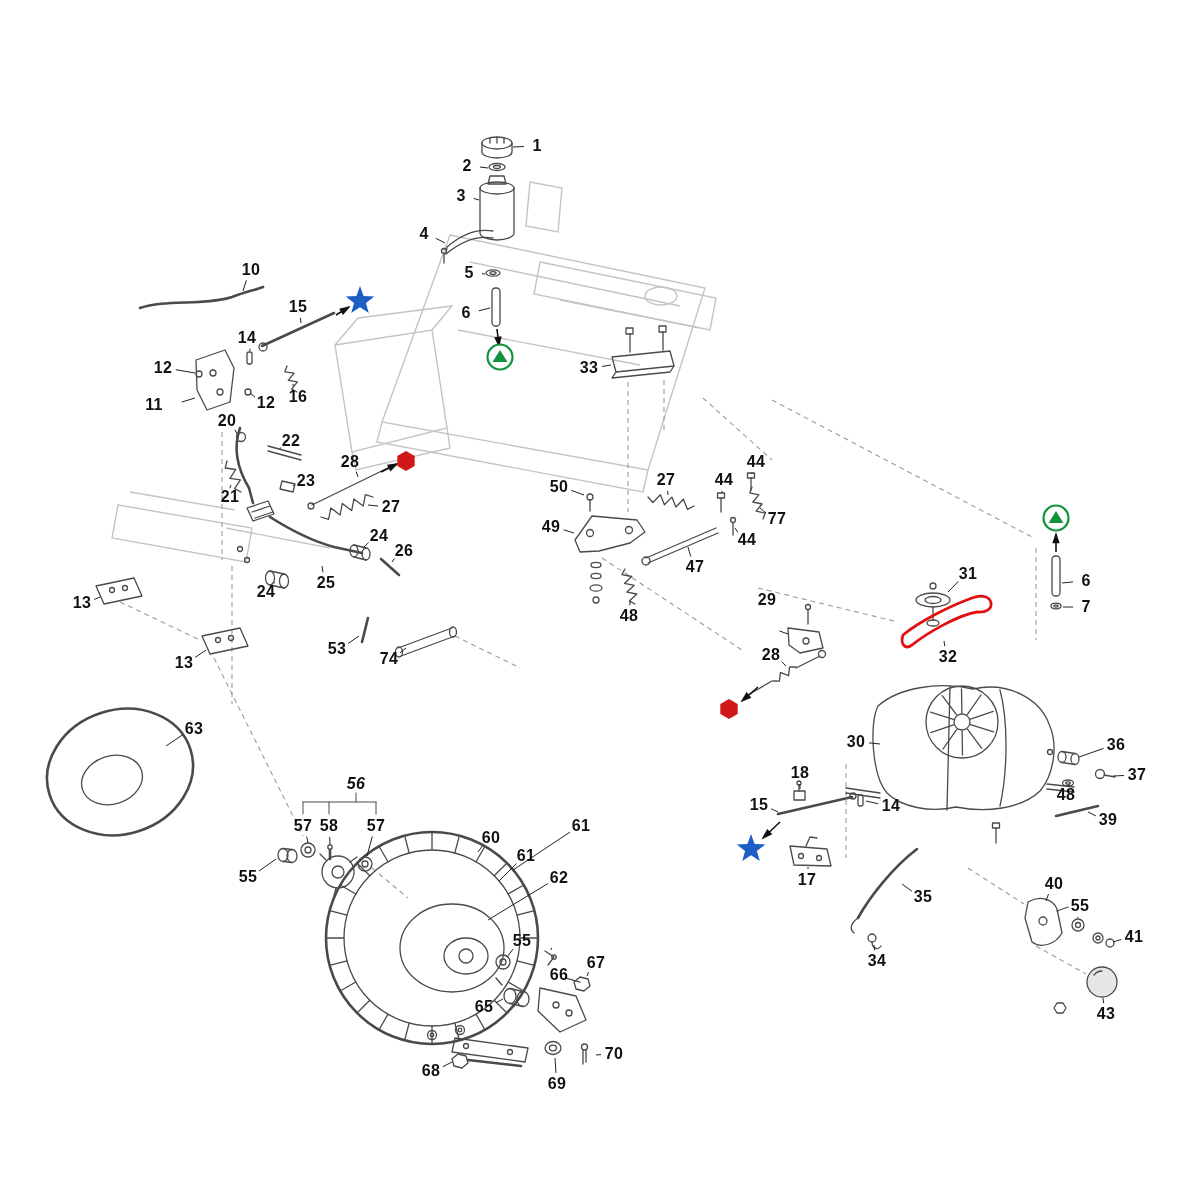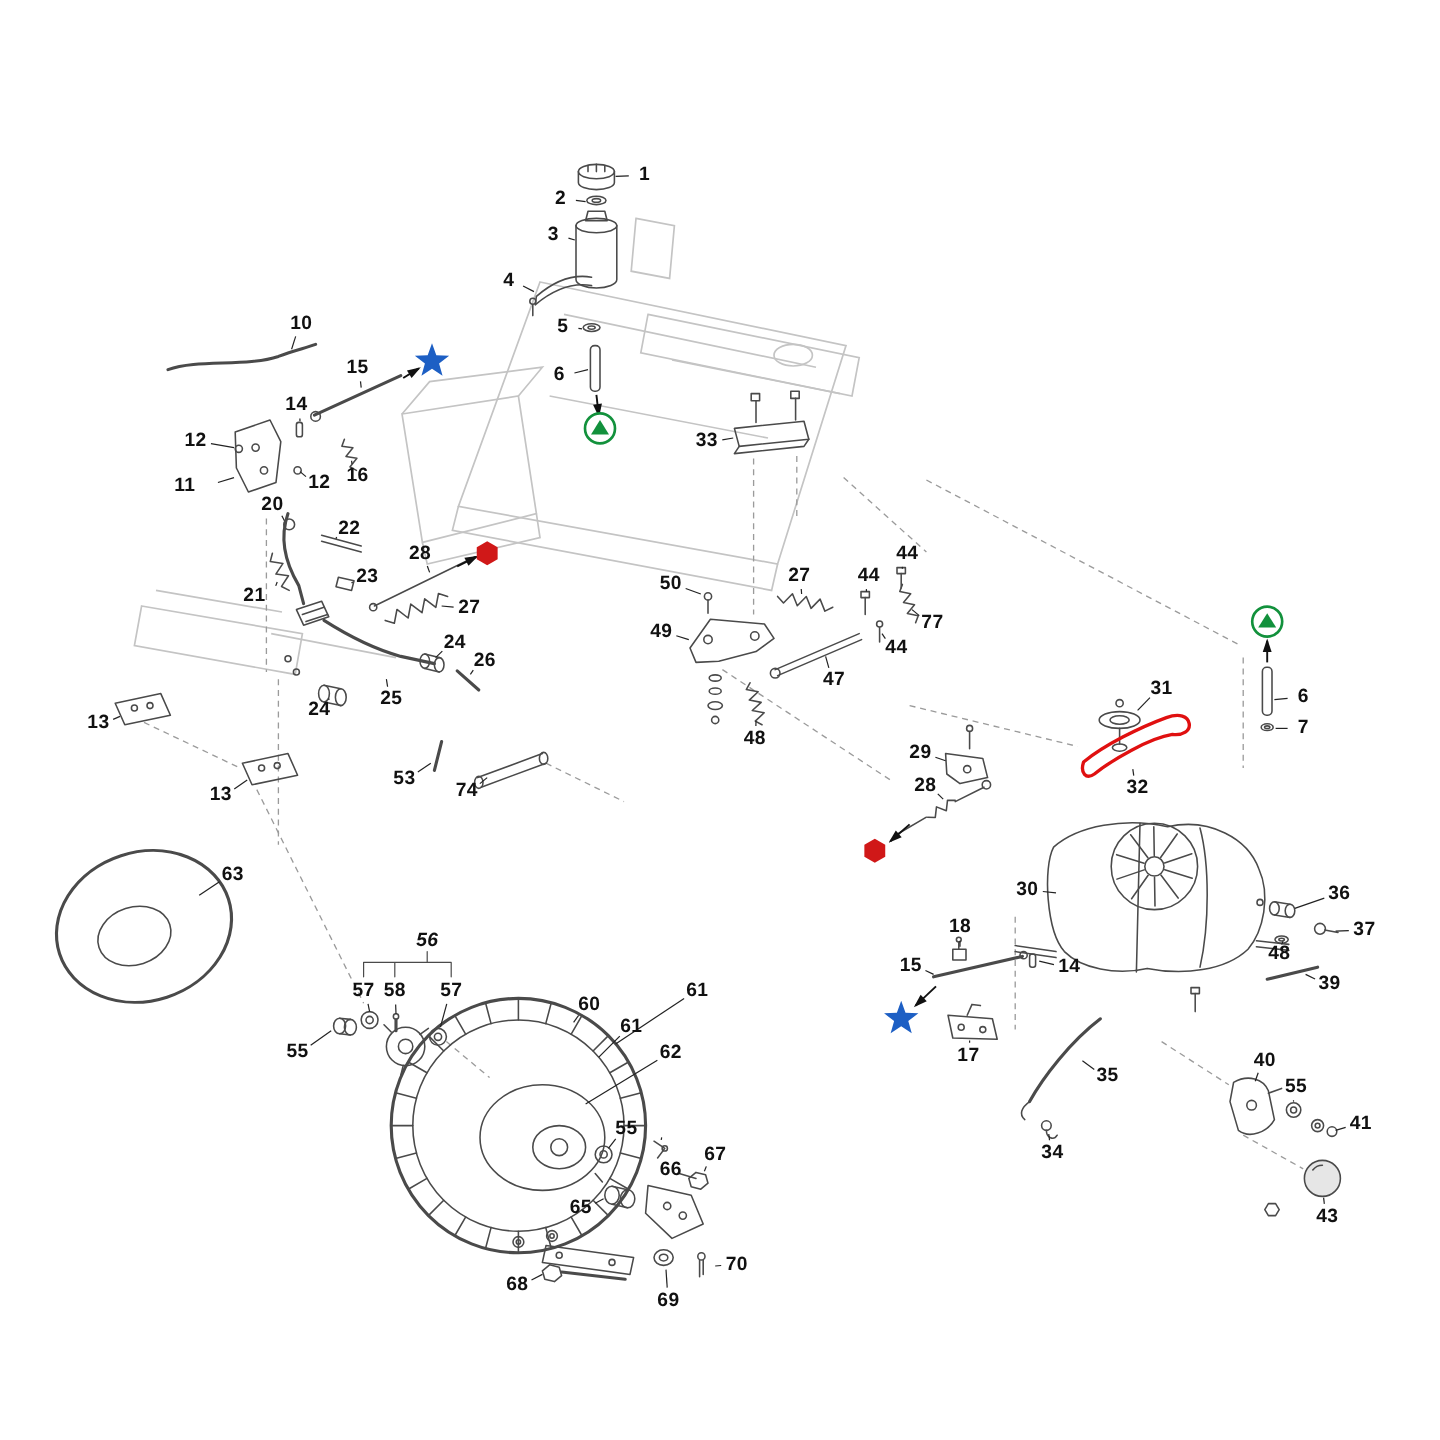--- a/index.html
+++ b/index.html
@@ -422,41 +422,41 @@
       <div class="part-label" style="left: 251px; top: 270px;">10</div>
       <div class="part-label" style="left: 298px; top: 307px;">15</div>
       <div class="part-label" style="left: 247px; top: 338px;">14</div>
       <div class="part-label" style="left: 163px; top: 368px;">12</div>
       <div class="part-label" style="left: 154px; top: 405px;">11</div>
       <div class="part-label" style="left: 266px; top: 403px;">12</div>
       <div class="part-label" style="left: 298px; top: 397px;">16</div>
       <div class="part-label" style="left: 227px; top: 421px;">20</div>
       <div class="part-label" style="left: 291px; top: 441px;">22</div>
       <div class="part-label" style="left: 306px; top: 481px; text-align: center;">23</div>
-      <div class="part-label" style="left: 212px; top: 497px;">21</div>
+      <div class="part-label" style="left: 230px; top: 497px;">21</div>
       <div class="part-label" style="left: 350px; top: 462px;">28</div>
       <div class="part-label" style="left: 391px; top: 507px;">27</div>
       <div class="part-label" style="left: 379px; top: 536px;">24</div>
       <div class="part-label" style="left: 404px; top: 551px;">26</div>
       <div class="part-label" style="left: 326px; top: 583px;">25</div>
       <div class="part-label" style="left: 266px; top: 592px;">24</div>
       <div class="part-label" style="left: 82px; top: 603px;">13</div>
       <div class="part-label" style="left: 184px; top: 663px;">13</div>
       <div class="part-label" style="left: 337px; top: 649px;">53</div>
       <div class="part-label" style="left: 389px; top: 659px;">74</div>
       <div class="part-label" style="left: 559px; top: 487px;">50</div>
       <div class="part-label" style="left: 551px; top: 527px;">49</div>
       <div class="part-label" style="left: 666px; top: 480px;">27</div>
       <div class="part-label" style="left: 724px; top: 480px;">44</div>
       <div class="part-label" style="left: 756px; top: 462px;">44</div>
       <div class="part-label" style="left: 777px; top: 519px;">77</div>
       <div class="part-label" style="left: 747px; top: 540px;">44</div>
       <div class="part-label" style="left: 695px; top: 567px;">47</div>
       <div class="part-label" style="left: 629px; top: 616px;">48</div>
-      <div class="part-label" style="left: 767px; top: 628px;">29</div>
+      <div class="part-label" style="left: 767px; top: 600px;">29</div>
       <div class="part-label" style="left: 771px; top: 655px;">28</div>
       <div class="part-label" style="left: 968px; top: 574px;">31</div>
       <div class="part-label" style="left: 948px; top: 657px;">32</div>
       <div class="part-label" style="left: 1086px; top: 581px;">6</div>
       <div class="part-label" style="left: 1086px; top: 607px;">7</div>
       <div class="part-label" style="left: 856px; top: 742px;">30</div>
       <div class="part-label" style="left: 1116px; top: 745px;">36</div>
       <div class="part-label" style="left: 1137px; top: 775px;">37</div>
       <div class="part-label" style="left: 1066px; top: 795px;">48</div>
       <div class="part-label" style="left: 1108px; top: 820px;">39</div>

